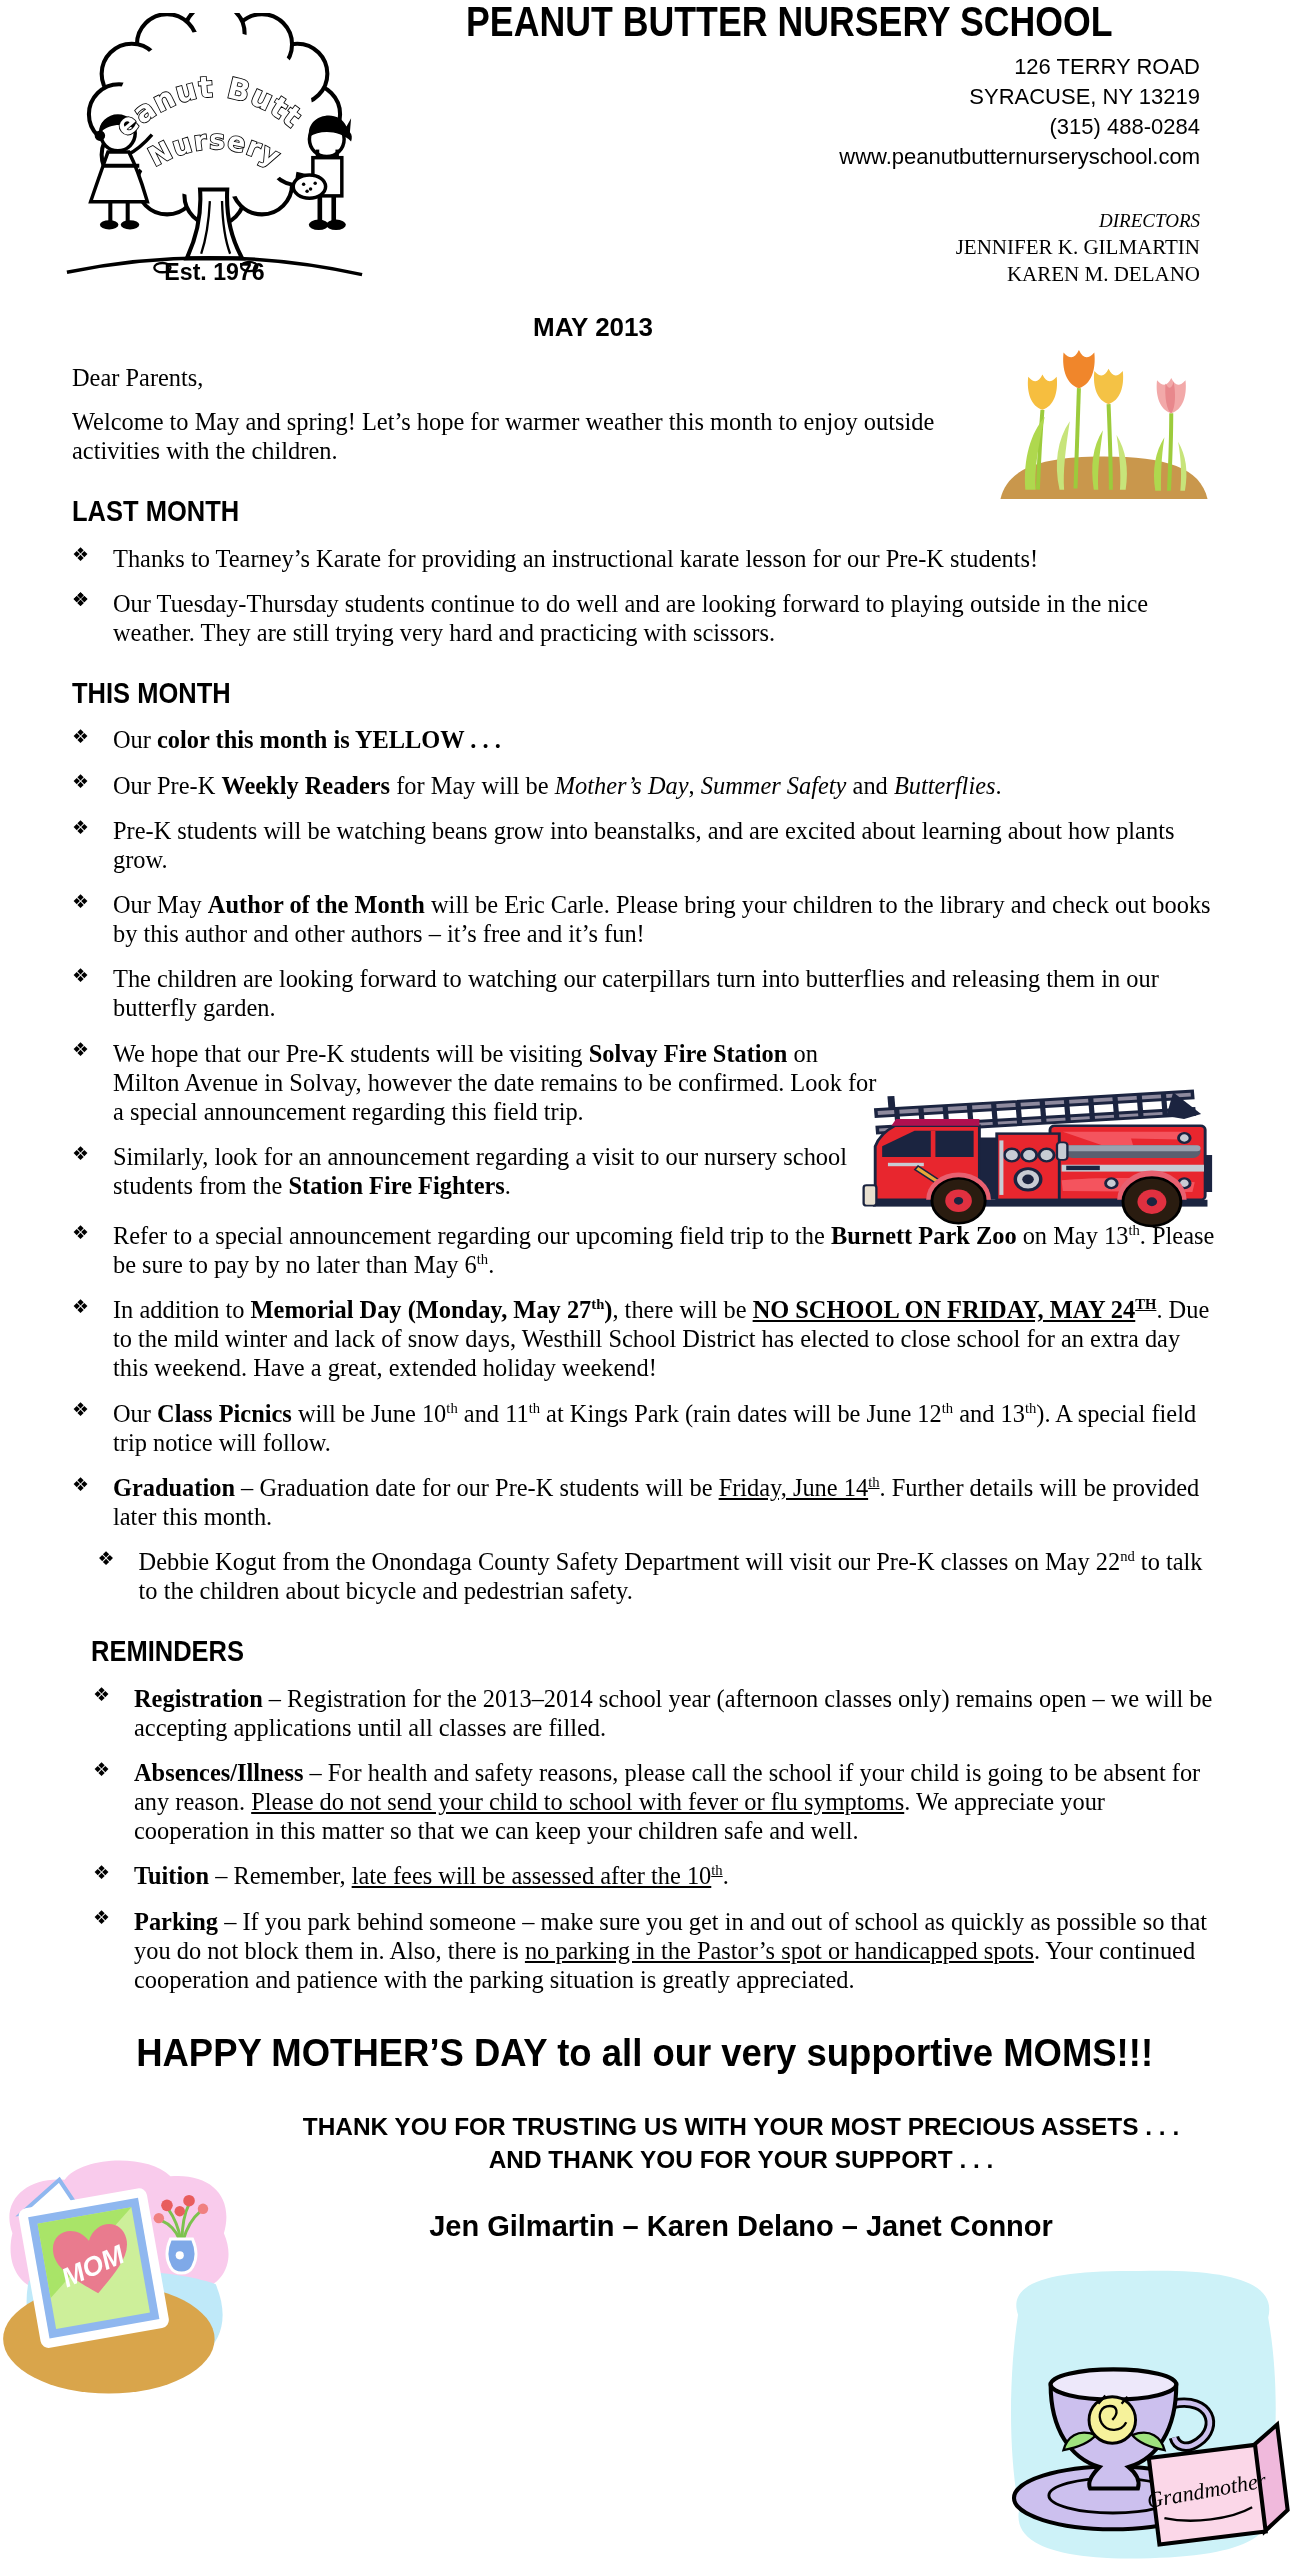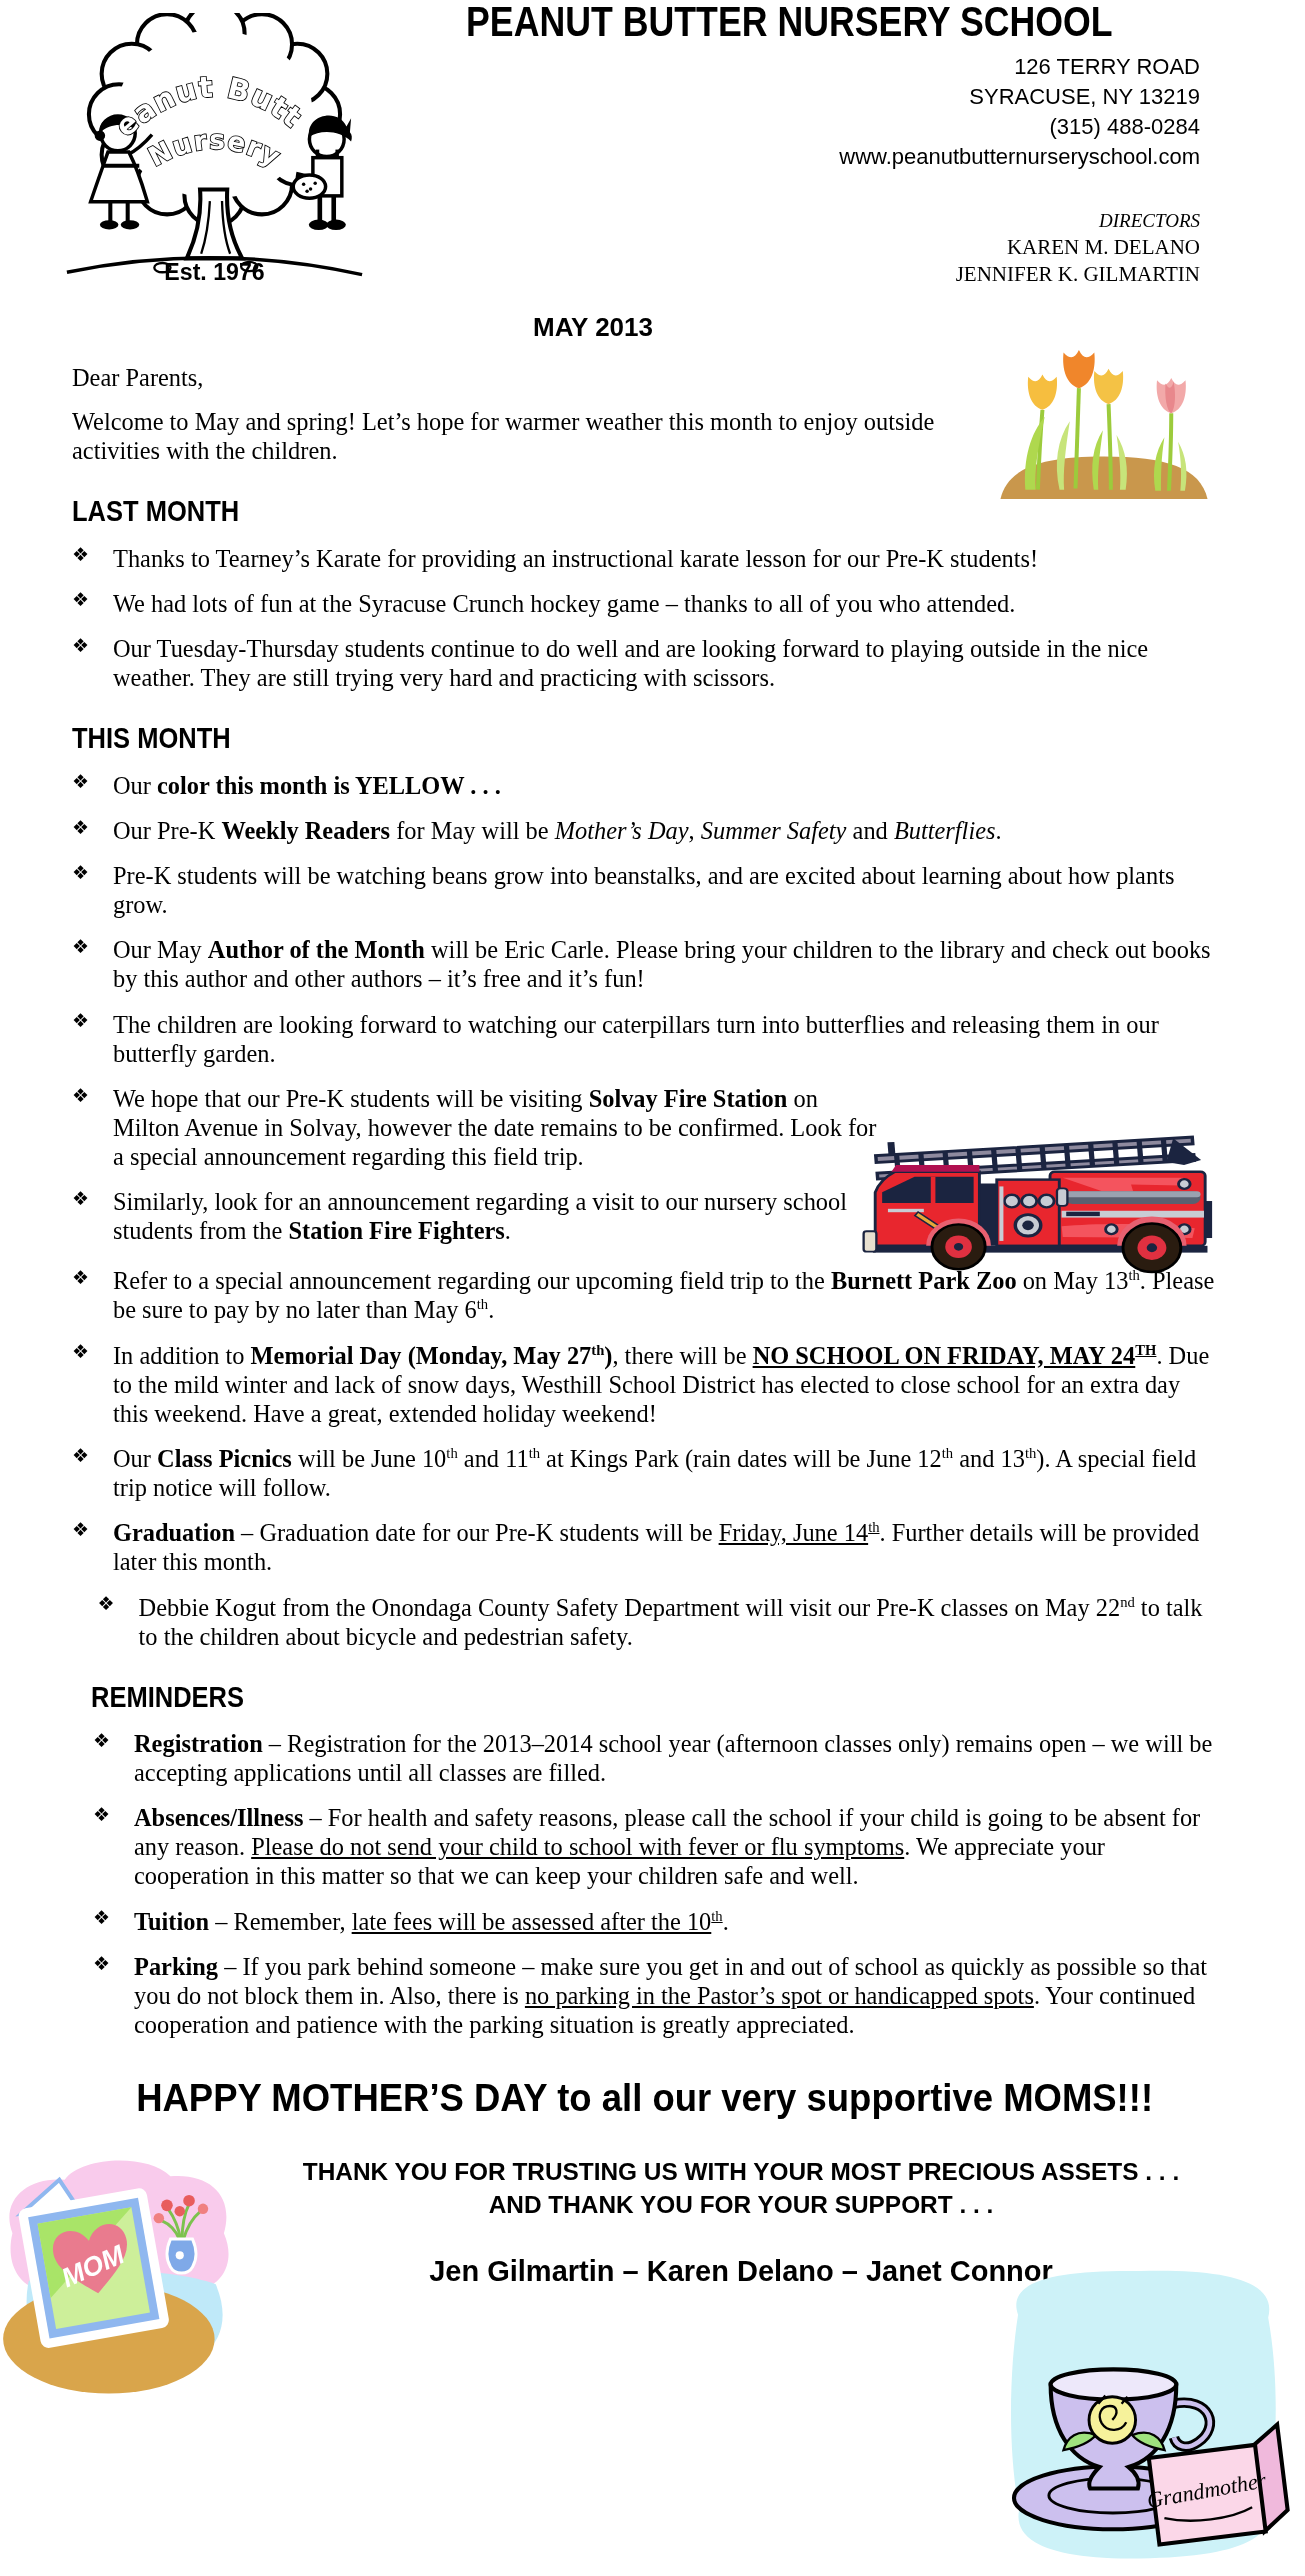--- a/index.html
+++ b/index.html
@@ -129,22 +129,22 @@
 
       <div class="addr-line"><span>126 TERRY ROAD</span></div>
           <div class="addr-line"><span>SYRACUSE, NY 13219</span></div>
           <div class="addr-line"><span>(315) 488-0284</span></div>
           <div class="addr-line"><span>www.peanutbutternurseryschool.com</span></div>
         </div>
       <div class="directors">
         <div class="lbl">DIRECTORS</div>
         <div>
 
-        <div><span>KAREN M. DELANO</span></div>
-            <div><span>JENNIFER K. GILMARTIN</span></div>
+        <div><span>JENNIFER K. GILMARTIN</span></div>
+            <div><span>KAREN M. DELANO</span></div>
           </div>
       </div>
     </div>
   </header>
 
   <div class="content">
 
     <div class="month-title">MAY 2013</div>
 
     <section class="intro-sec">
@@ -177,21 +177,21 @@
     </section>
 
     <section class="sec">
       <h2><span class="cond-l">LAST MONTH</span></h2>
       <div class="blist">
 
       <div class="li">
             <span class="bullet">❖</span><span class="txt"><span>Thanks to Tearney’s Karate for providing an instructional karate lesson for our Pre-K students!</span></span>
           </div>
           <div class="li">
-            <span class="bullet">❖</span><span class="txt"><span>We had lots of fun at the Syracuse Crunch hockey game – thanks to all of you who attended.</span></span>
+            <span class="bullet">❖</span>
           </div>
           <div class="li">
             <span class="bullet">❖</span><span class="txt"><span>Our Tuesday-Thursday students continue to do well and are looking forward to playing outside in the nice weather. They are still trying very hard and practicing with scissors.</span></span>
           </div>
         </div>
     </section>
 
     <section class="sec">
       <h2><span class="cond-l">THIS MONTH</span></h2>
       <div class="blist">

